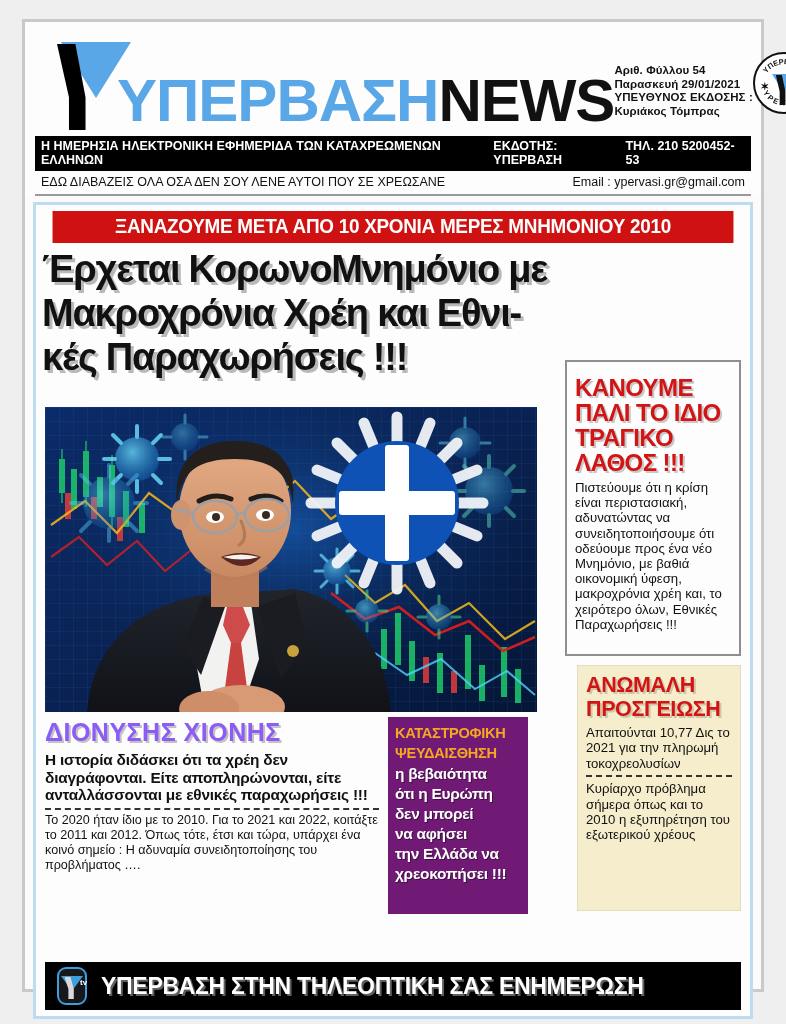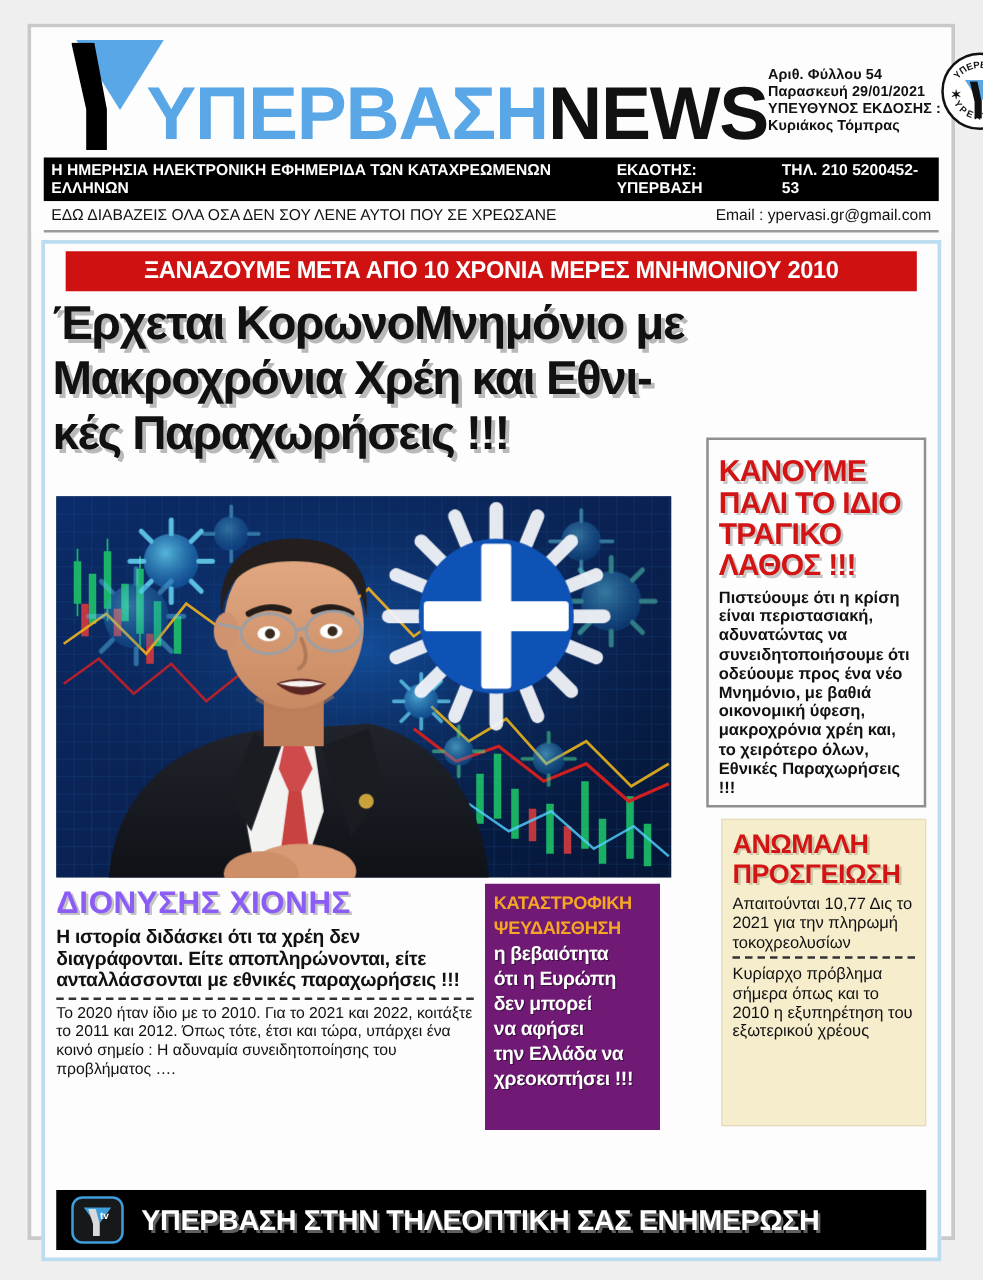--- a/index.html
+++ b/index.html
@@ -11,21 +11,21 @@
   }
   
   .page-outer{
     position:absolute; left:22px; top:19px;
     width:742px; height:973px;
     background:#fbfbfb;
     border:3px solid #c9c9c9;
   }
   .masthead{
     position:relative;
-    padding:8px 10px 0 10px;
+    padding:18px 10px 0 10px;
     background:#fdfdfd;
   }
   .mast-top{
     display:flex; align-items:flex-start; justify-content:space-between;
     height:94px;
   }
   
   .logo-wrap{ position:relative; display:flex; align-items:flex-end; }
   .ylogo{ position:relative; width:82px; height:90px; flex:none; }
   .ylogo .tri{
@@ -129,21 +129,21 @@
     padding:13px 8px;
   }
   .rbox1 h2{
     color:#d21414; font-size:24px; line-height:25px;
     font-weight:bold; letter-spacing:-.6px;
     text-shadow:2px 2px 0 #c8c8c8;
   }
   .rbox1 p{
     margin-top:5px;
     font-size:13.2px; line-height:15.2px;
-    font-weight:bold; color:#111;
+    font-weight:normal; color:#111;
   }
   .rbox2{
     position:absolute; right:9px; top:460px;
     width:164px; height:246px;
     background:#f6edcd; border:1px solid #e4dcbe;
     padding:7px 8px;
   }
   .rbox2 h2{
     color:#d21414; font-size:21.5px; line-height:24px;
     font-weight:bold; letter-spacing:-.4px;
@@ -195,21 +195,21 @@
     text-shadow:1px 1px 0 rgba(0,0,0,.45);
   }
   
   .botbar{
     position:absolute; left:9px; right:9px; bottom:6px;
     height:48px; background:#000;
     display:flex; align-items:center; gap:14px;
     padding-left:12px;
   }
   .tvlogo{
-    width:42px;height:38px;border-radius:9px;
+    width:30px;height:38px;border-radius:9px;
     background:#17181a; border:2px solid #3e9ddb;
     position:relative; flex:none;
   }
   .tvlogo .t{
     position:absolute;left:50%;top:7px;transform:translateX(-50%);
     width:0;height:0;
     border-left:11px solid transparent;
     border-right:11px solid transparent;
     border-top:15px solid #3e9ddb;
   }

